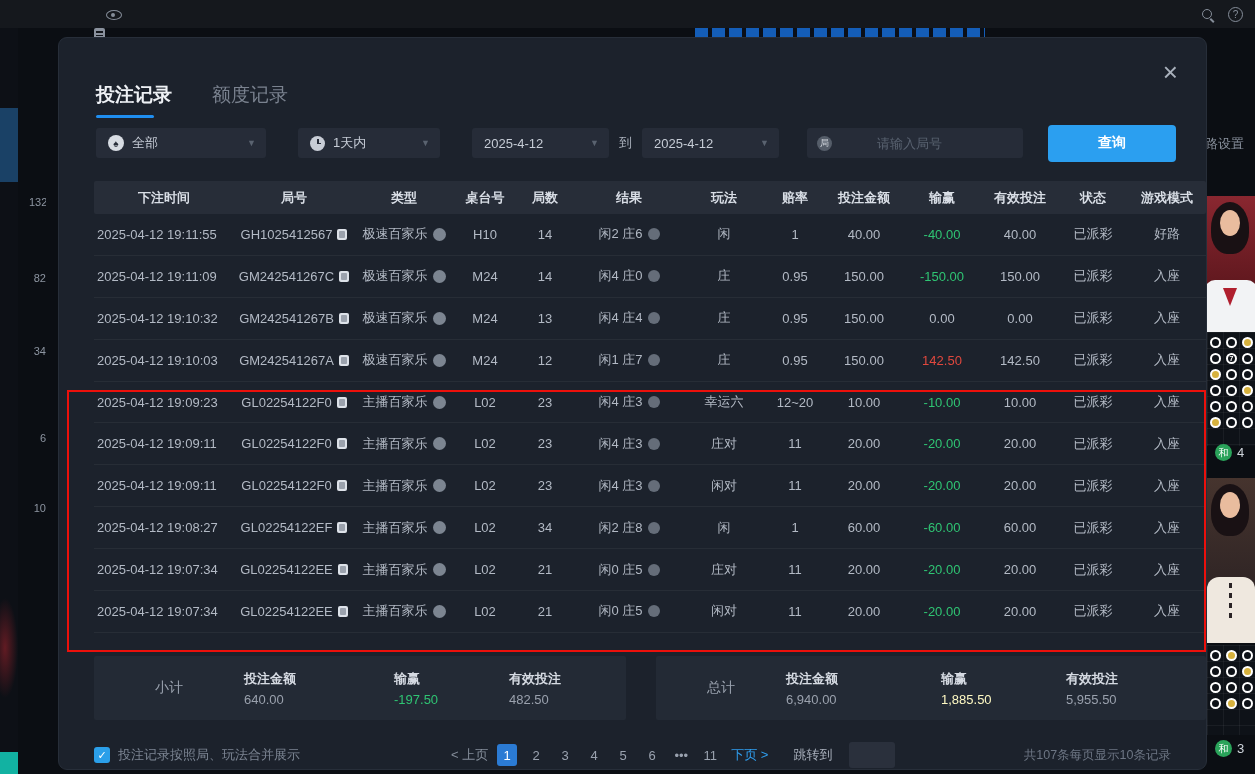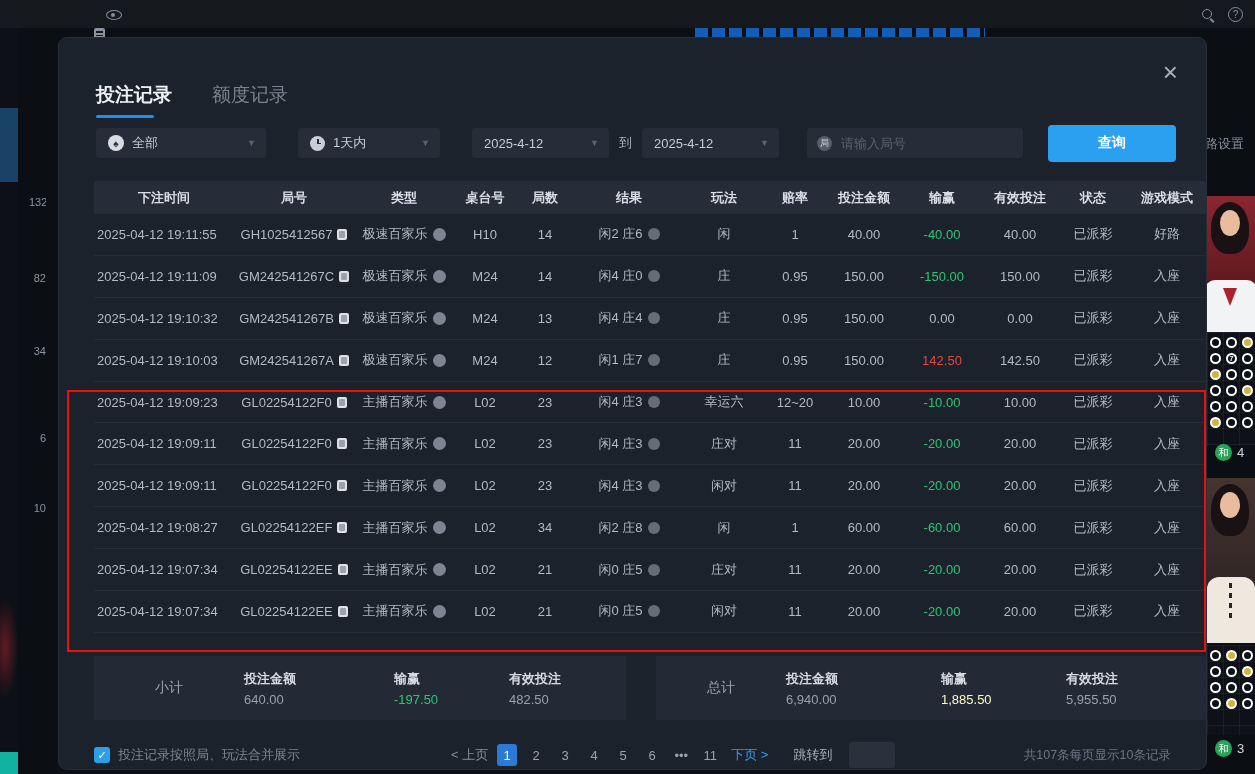--- a/index.html
+++ b/index.html
@@ -71,21 +71,21 @@
   .w-cat{width:170px;margin-right:32px;}
   .w-per{width:142px;margin-right:32px;}
   .w-date{width:137px;}
   .to-label{color:#aab1bc;font-size:13px;margin:0 10px;}
   .ico-spade{width:16px;height:16px;border-radius:50%;background:#d7dce3;color:#262c38;font-size:10px;display:flex;align-items:center;justify-content:center;flex:none;}
   .ico-clock{width:15px;height:15px;border-radius:50%;background:#c8cdd6;position:relative;flex:none;}
   .ico-clock::before{content:"";position:absolute;left:7px;top:3px;width:1.8px;height:5px;background:#262c38;}
   .ico-clock::after{content:"";position:absolute;left:7px;top:7px;width:4px;height:1.8px;background:#262c38;}
   .search-box{width:216px;height:30px;margin-left:28px;background:#262c38;border-radius:3px;display:flex;align-items:center;padding:0 10px;gap:7px;}
   .ico-round{width:15px;height:15px;border-radius:50%;background:#555d69;color:#cfd4db;font-size:9px;display:flex;align-items:center;justify-content:center;flex:none;}
-  .search-box input{flex:1;background:transparent;border:none;outline:none;color:#c6ccd6;font-size:13px;}
+  .search-box input{flex:1;background:transparent;border:none;outline:none;color:#c6ccd6;font-size:13px;margin-left:36px;}
   .search-box input::placeholder{color:#596270;}
   .btn-query{width:128px;height:37px;margin-left:25px;background:#2b9ff0;border:none;border-radius:4px;color:#fff;font-size:14px;font-weight:700;cursor:pointer;}
 
   
   .tablewrap{position:absolute;left:35px;top:143px;width:1112px;}
   .tr{display:grid;grid-template-columns:140px 120px 100px 62px 58px 110px 80px 62px 76px 80px 76px 70px 78px;align-items:center;}
   .thead{height:33px;background:#272d38;color:#d9dee6;font-size:13px;font-weight:700;border-radius:2px;}
   .rows .tr{height:41.9px;border-bottom:1px solid rgba(255,255,255,.05);font-size:13px;color:#b3bac5;}
   .td{display:flex;align-items:center;justify-content:center;gap:5px;text-align:center;}
   .c-time{justify-content:flex-start;padding-left:3px;}

